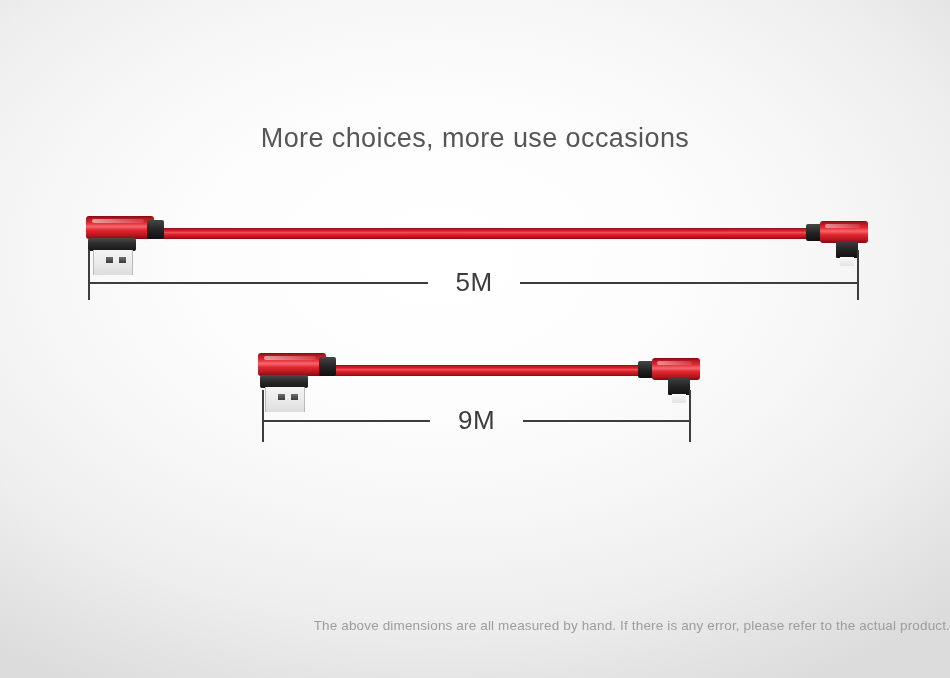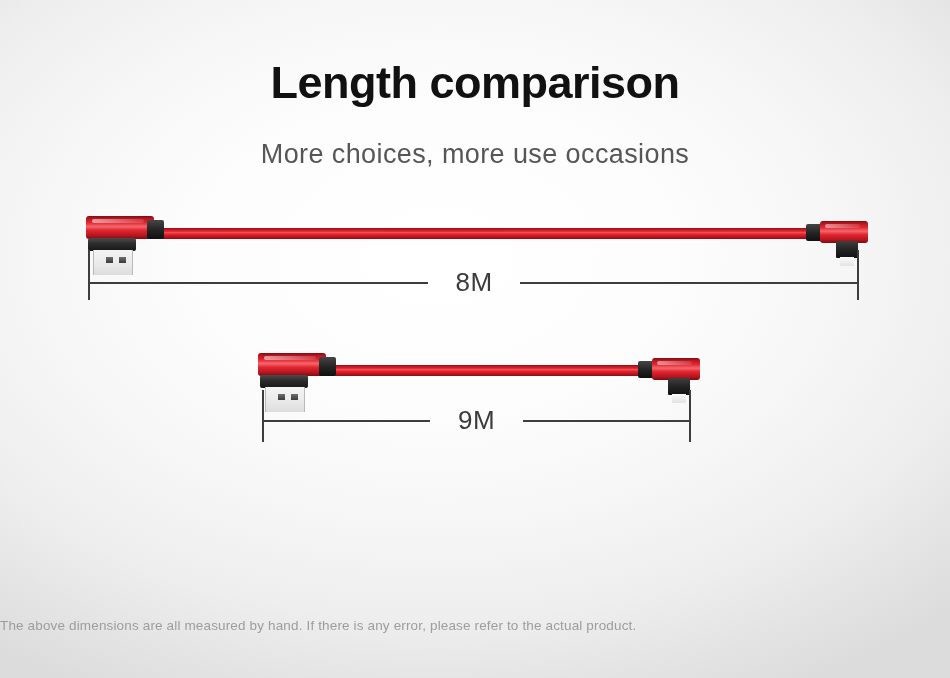--- a/index.html
+++ b/index.html
@@ -46,29 +46,28 @@
     position: absolute;
     left: 0;
     top: 123px;
     width: 950px;
     text-align: center;
     font-size: 27px;
     font-weight: normal;
     color: #565656;
     letter-spacing: 0.4px;
     line-height: 1.15;
-    margin-top: 16px;
   }
 
   .footnote {
     position: absolute;
     left: 0;
     top: 618px;
     width: 950px;
-    text-align: left;
+    text-align: right;
     font-size: 13.5px;
     color: #9d9d9d;
     letter-spacing: 0.15px;
   }
 
   
   .cable-row {
     position: absolute;
   }
 
@@ -239,21 +238,20 @@
     letter-spacing: 0.5px;
     line-height: 1;
     background: transparent;
   }
 </style>
 </head>
 <body>
 
 <div id="stage">
 
-  <div class="title">Length comparison</div>
 
   <div class="subtitle">More choices, more use occasions</div>
 
   <div class="cable-row">
 
     <div class="cord" style="left:140px; top:228px; width:676px;"></div>
 
     <div class="usb-a" style="left:86px; top:216px;">
       <div class="hood"></div>
       <div class="hood-gloss"></div>
@@ -270,21 +268,21 @@
       <div class="hood"></div>
       <div class="hood-gloss"></div>
       <div class="plug"></div>
       <div class="tip"></div>
     </div>
 
     <div class="dim-ext" style="left:88px; top:250px; height:50px;"></div>
     <div class="dim-ext" style="left:857px; top:250px; height:50px;"></div>
     <div class="dim-line" style="left:88px; top:282px; width:340px;"></div>
     <div class="dim-line" style="left:520px; top:282px; width:338px;"></div>
-    <div class="dim-label" style="left:428px; top:269px; width:92px;">8M</div>
+    <div class="dim-label" style="left:428px; top:269px; width:92px;">5M</div>
   </div>
 
   <div class="cable-row">
 
     <div class="cord" style="left:312px; top:365px; width:338px;"></div>
 
     <div class="usb-a" style="left:258px; top:353px;">
       <div class="hood"></div>
       <div class="hood-gloss"></div>
       <div class="ferrule"></div>

